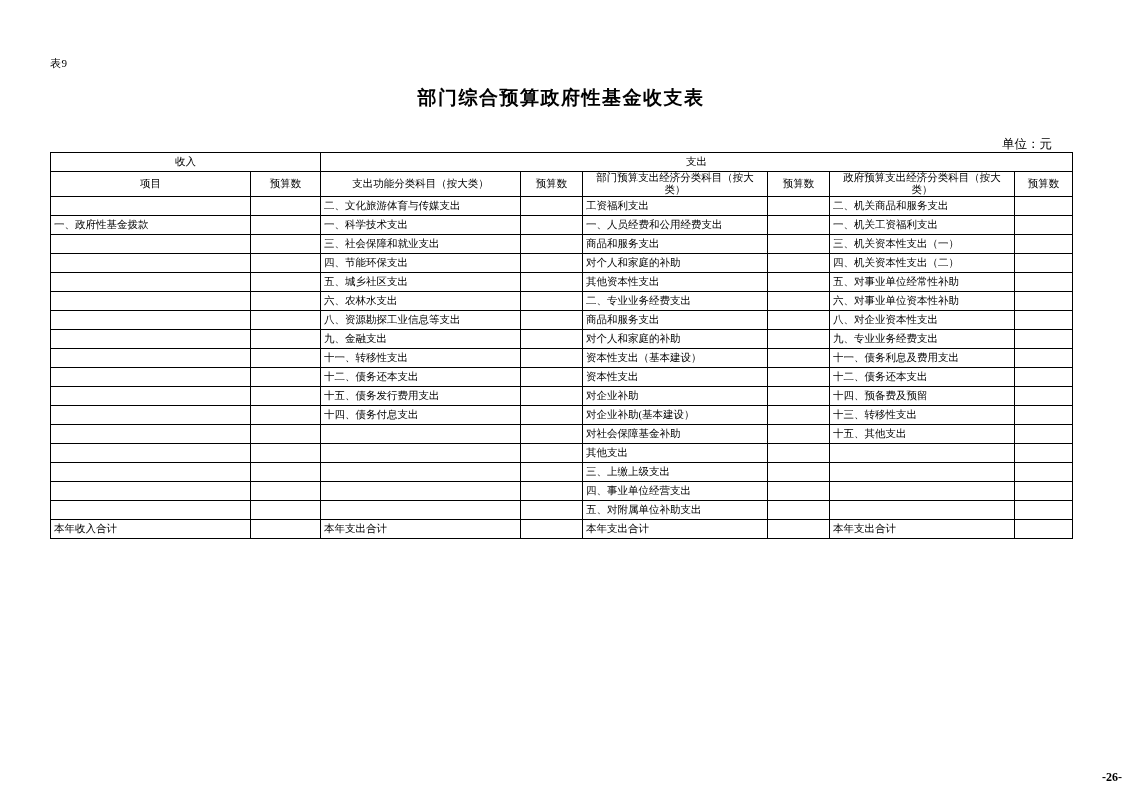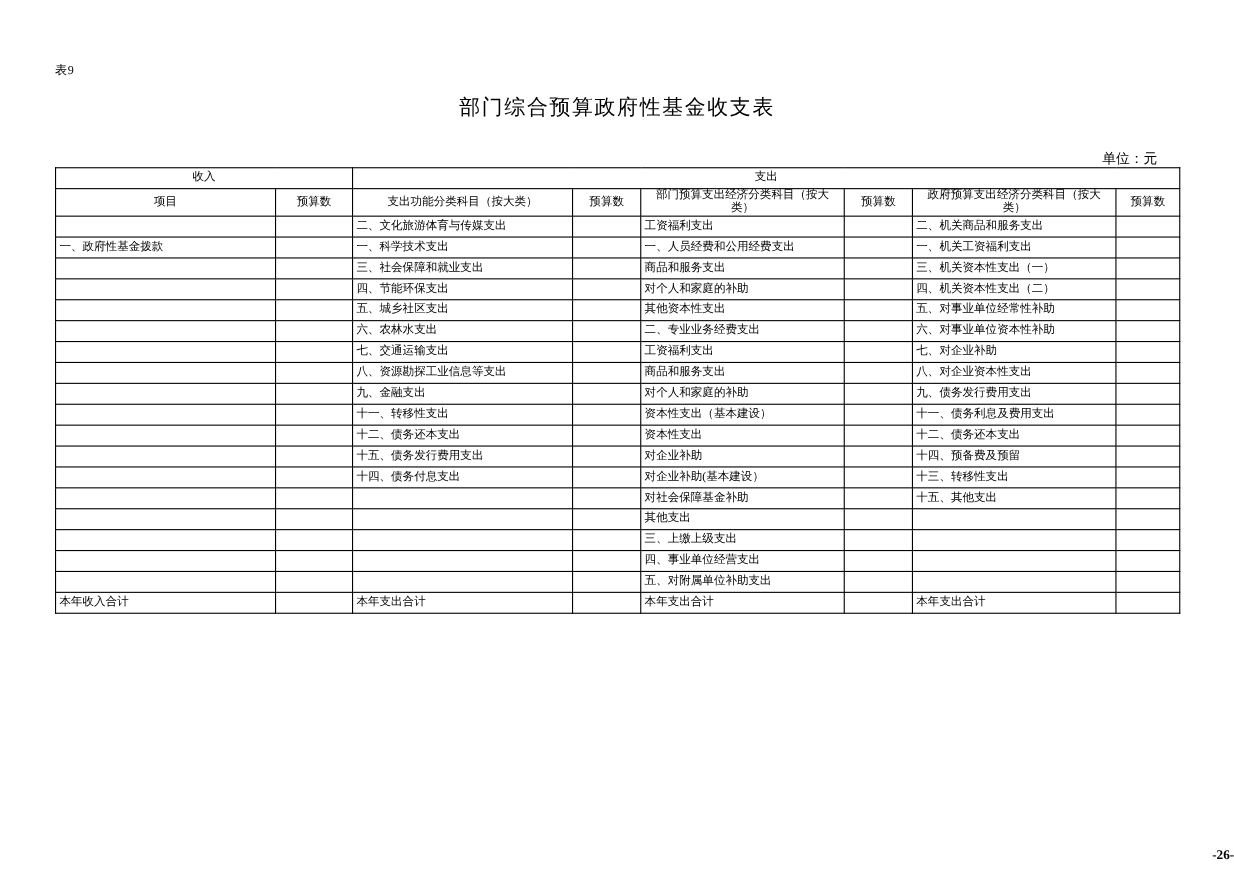--- a/index.html
+++ b/index.html
@@ -29,21 +29,21 @@
     font-size: 11px;
     letter-spacing: 0.5px;
   }
   .doc-title {
     position: absolute;
     top: 85px;
     left: 0;
     width: 1122px;
     text-align: center;
     font-size: 19px;
-    font-weight: normal;
+    font-weight: bold;
     letter-spacing: 1.5px;
   }
   .unit-note {
     position: absolute;
     right: 70px;
     top: 136px;
     font-size: 12.5px;
   }
   table.budget {
     position: absolute;
@@ -191,45 +191,35 @@
           <td class="cell-text">六、农林水支出</td>
           <td class="cell-num"></td>
           <td class="cell-text">二、专业业务经费支出</td>
           <td class="cell-num"></td>
           <td class="cell-text">六、对事业单位资本性补助</td>
           <td class="cell-num"></td>
         </tr>
         <tr>
           <td class="cell-text"></td>
           <td class="cell-num"></td>
-          <td class="cell-text">七、交通运输支出</td>
-          <td class="cell-num"></td>
-          <td class="cell-text indent1">工资福利支出</td>
-          <td class="cell-num"></td>
-          <td class="cell-text">七、对企业补助</td>
-          <td class="cell-num"></td>
-        </tr>
-        <tr>
-          <td class="cell-text"></td>
-          <td class="cell-num"></td>
           <td class="cell-text">八、资源勘探工业信息等支出</td>
           <td class="cell-num"></td>
           <td class="cell-text indent1">商品和服务支出</td>
           <td class="cell-num"></td>
           <td class="cell-text">八、对企业资本性支出</td>
           <td class="cell-num"></td>
         </tr>
         <tr>
           <td class="cell-text"></td>
           <td class="cell-num"></td>
           <td class="cell-text">九、金融支出</td>
           <td class="cell-num"></td>
           <td class="cell-text indent1">对个人和家庭的补助</td>
           <td class="cell-num"></td>
-          <td class="cell-text">九、债务发行费用支出</td>
+          <td class="cell-text">九、专业业务经费支出</td>
           <td class="cell-num"></td>
         </tr>
         <tr>
           <td class="cell-text"></td>
           <td class="cell-num"></td>
           <td class="cell-text">十一、转移性支出</td>
           <td class="cell-num"></td>
           <td class="cell-text indent1">资本性支出（基本建设）</td>
           <td class="cell-num"></td>
           <td class="cell-text">十一、债务利息及费用支出</td>

